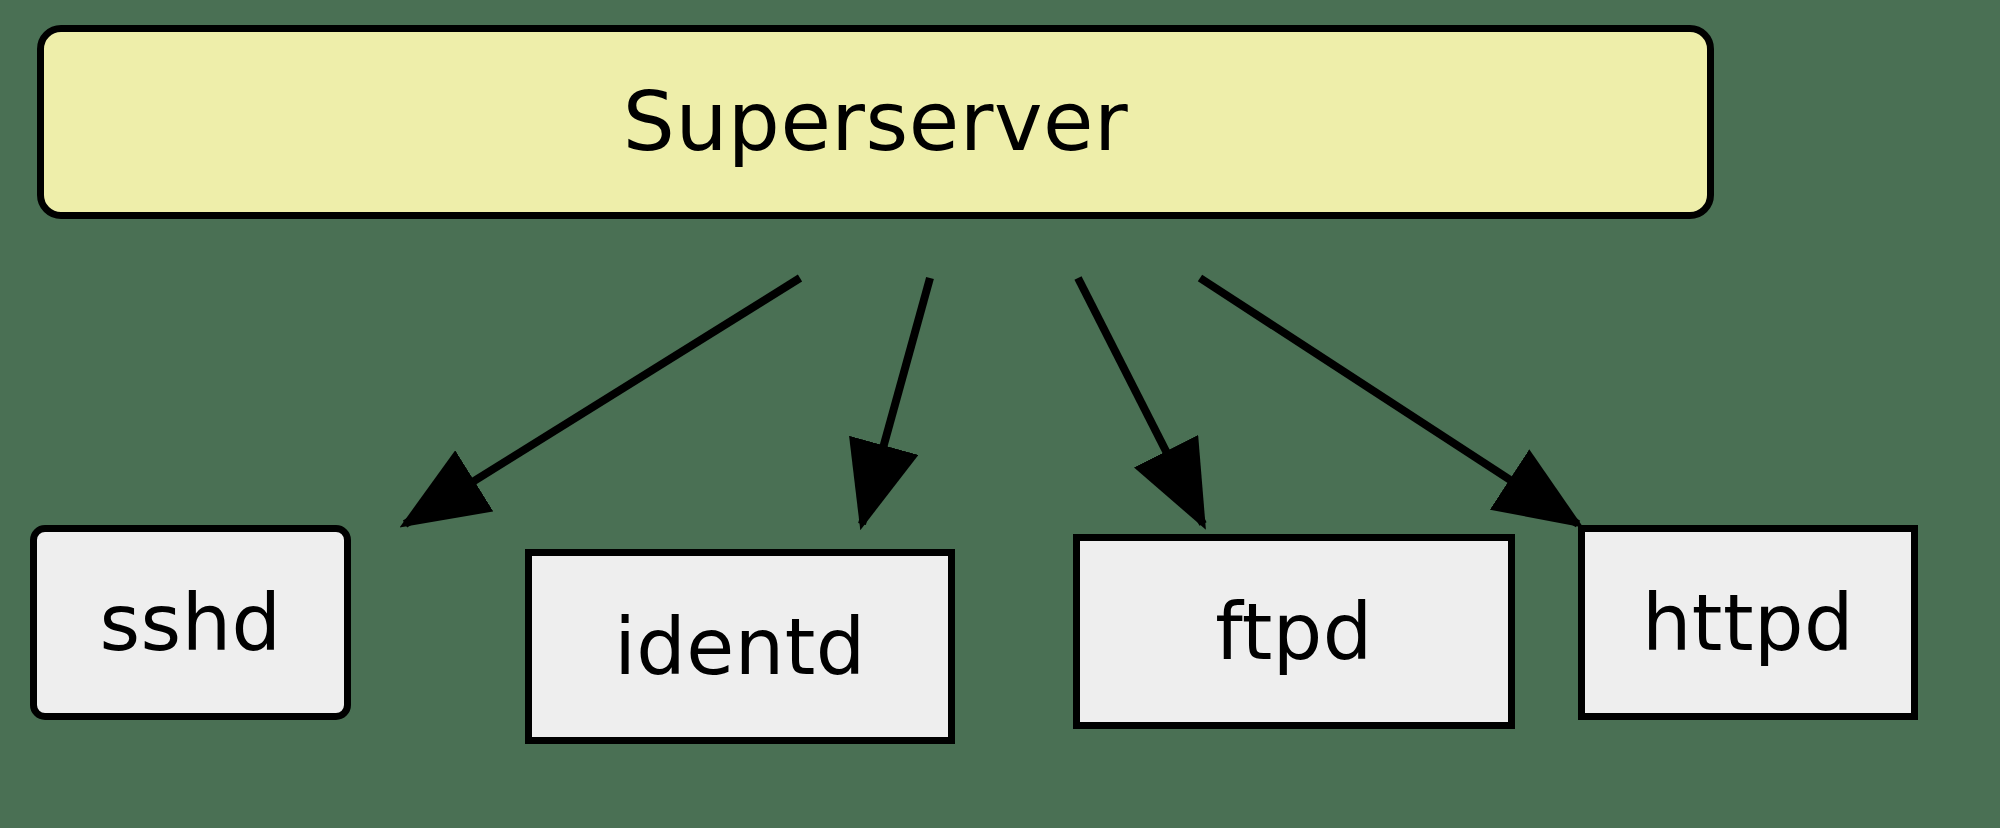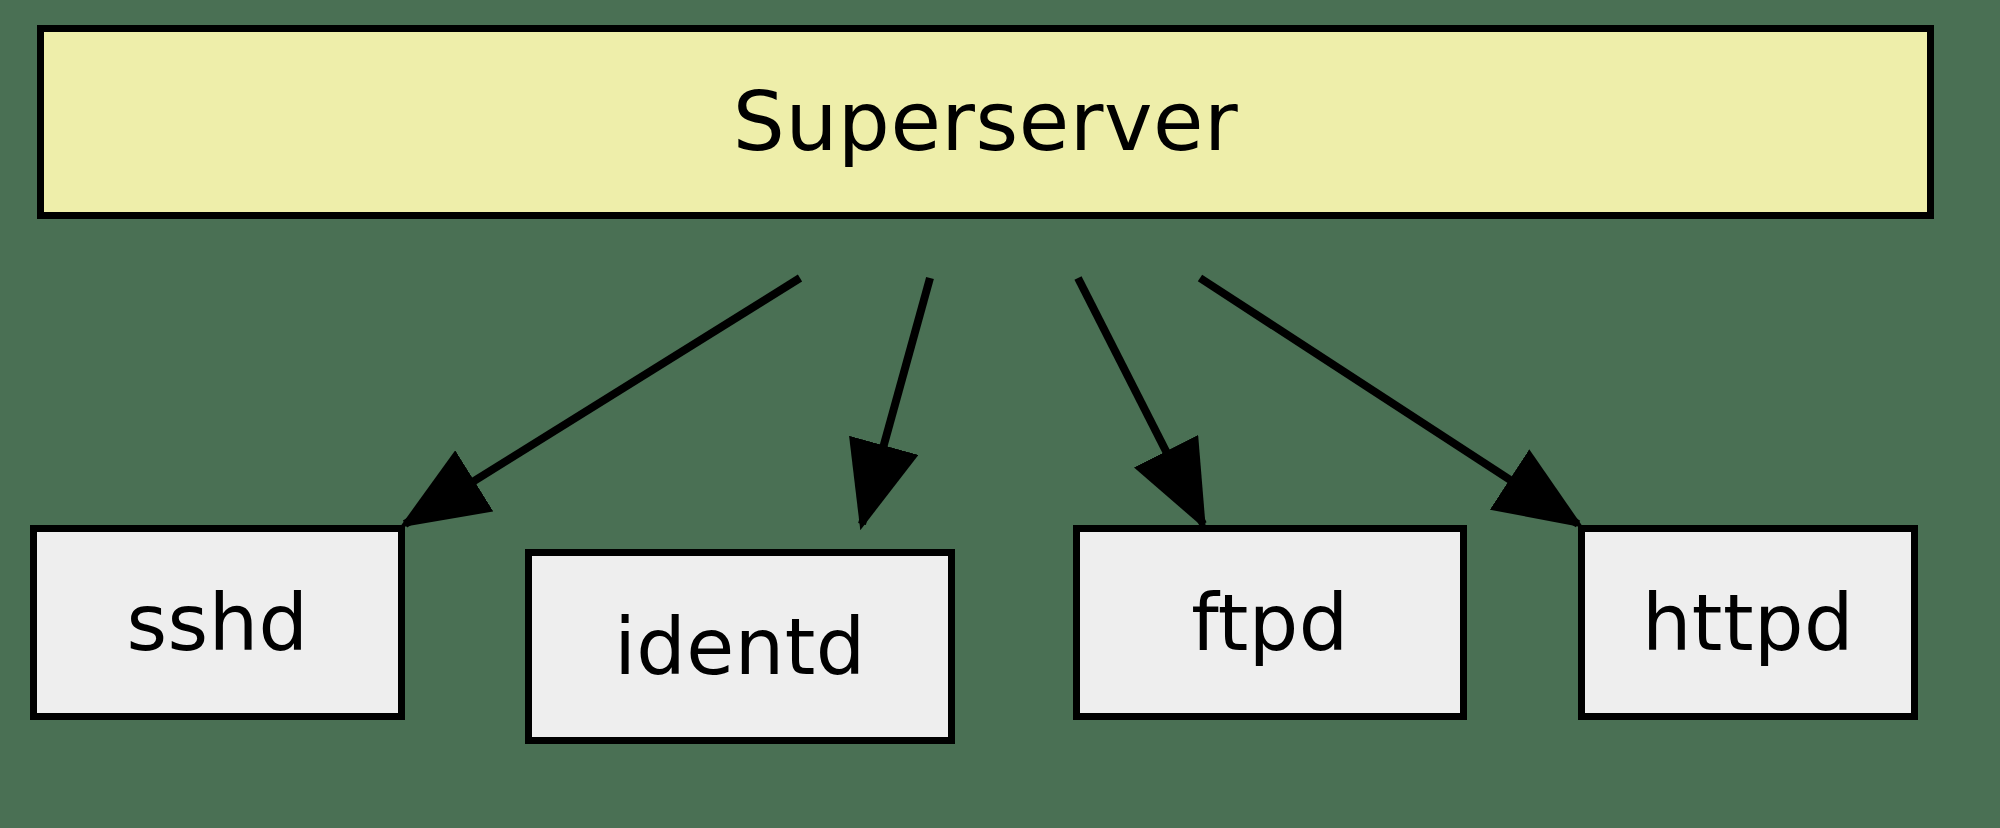--- a/index.html
+++ b/index.html
@@ -38,39 +38,40 @@
   .node-label {
     color: #000000;
     line-height: 1;
     white-space: nowrap;
     letter-spacing: 0.5px;
   }
   
   #node-superserver {
     left: 37px;
     top: 25px;
-    width: 1897px;
+    width: 1677px;
     height: 194px;
     background: #eeeeaa;
+    border-radius: 24px;
   }
   #node-superserver .node-label {
     font-size: 82px;
   }
   
   .leaf {
     background: #eeeeee;
     top: 525px;
     height: 195px;
   }
   .leaf .node-label {
     font-size: 78px;
   }
-  #node-sshd   { left: 30px;   width: 375px; }
+  #node-sshd   { left: 30px;   width: 321px; border-radius: 15px; }
   #node-identd { left: 525px;  width: 430px; margin-top: 24px; }
-  #node-ftpd   { left: 1073px; width: 394px; }
+  #node-ftpd   { left: 1073px; width: 442px; margin-top: 9px; }
   #node-httpd  { left: 1578px; width: 340px; }
 </style>
 </head>
 <body>
 
 <div id="stage">
 
   <svg id="edges" viewBox="0 0 2000 828">
     <defs>
       <marker id="arrowhead" markerWidth="11" markerHeight="9" refX="10.2" refY="4.5" orient="auto" markerUnits="strokeWidth">

